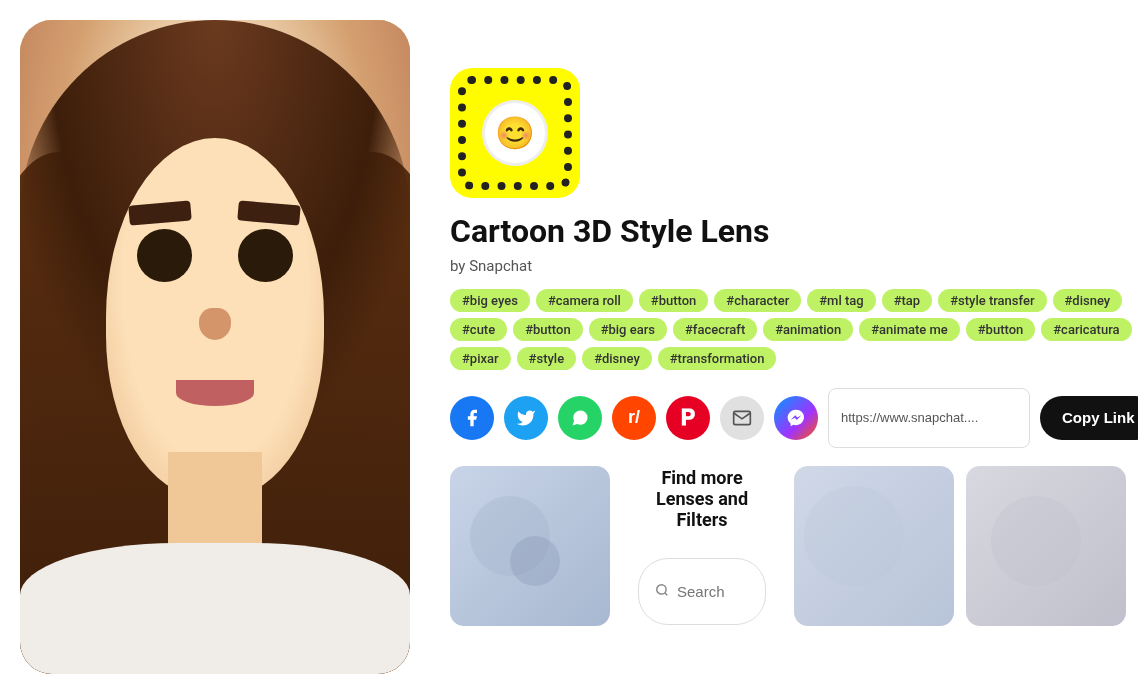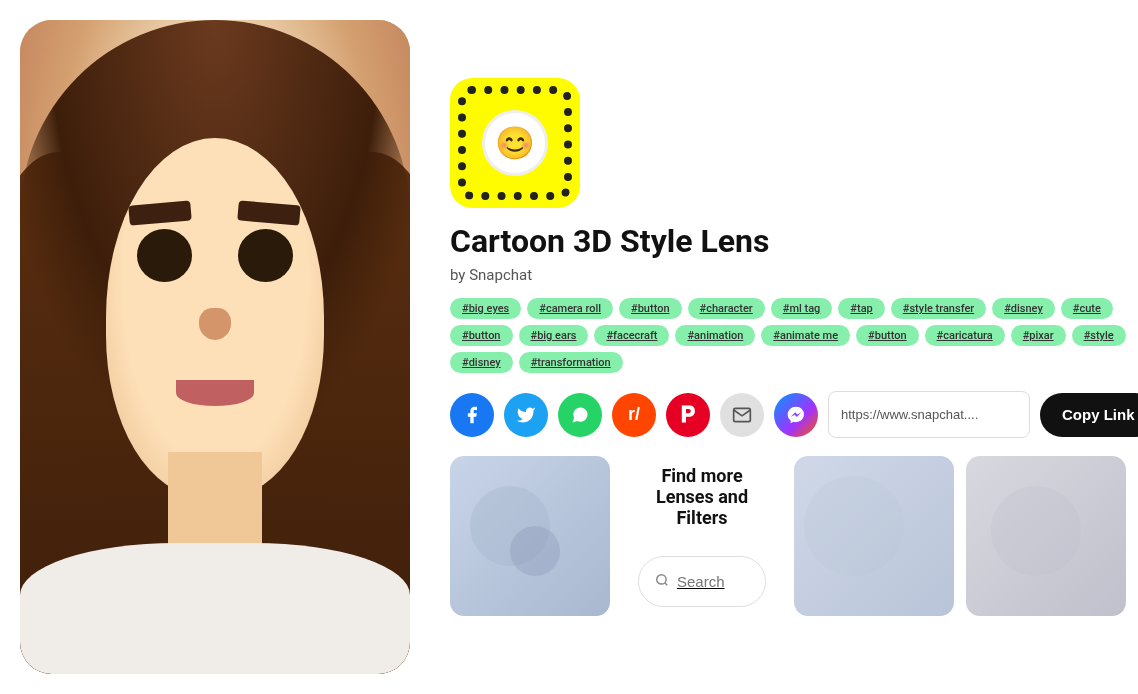--- a/index.html
+++ b/index.html
@@ -193,28 +193,27 @@
       margin-top: -8px;
     }
 
     
     .tags-container {
       display: flex;
       flex-wrap: wrap;
       gap: 6px;
     }
     .tag {
-      background: #86efac;
+      background: #bef264;
       color: #333;
       border-radius: 20px;
       padding: 4px 12px;
-      font-size: 11px;
+      font-size: 13px;
       font-weight: 500;
       cursor: pointer;
-      text-decoration: underline;
     }
 
     
     .share-row {
       display: flex;
       align-items: center;
       gap: 10px;
       margin-top: 4px;
     }
     .social-btn {
@@ -233,21 +232,21 @@
     .social-facebook { background: #1877f2; }
     .social-twitter { background: #1da1f2; }
     .social-whatsapp { background: #25d366; }
     .social-reddit { background: #ff4500; }
     .social-pinterest { background: #e60023; }
     .social-email { background: #e0e0e0; color: #555; }
     .social-messenger { background: linear-gradient(135deg, #0099ff 0%, #a033ff 60%, #ff5500 100%); }
 
     .link-input {
       flex: 1;
-      height: 47px;
+      height: 60px;
       border: 1.5px solid #ddd;
       border-radius: 8px;
       padding: 0 12px;
       font-size: 13px;
       color: #555;
       background: #fff;
       outline: none;
       min-width: 0;
     }
     .copy-link-btn {
@@ -302,24 +301,23 @@
       font-size: 18px;
       font-weight: 700;
       color: #111;
       text-align: center;
     }
     .search-bar {
       display: flex;
       align-items: center;
       border: 1.5px solid #ddd;
       border-radius: 30px;
-      padding: 16px 16px;
+      padding: 24px 16px;
       gap: 8px;
       width: 100%;
-      text-decoration: underline;
     }
     .search-icon-svg {
       color: #888;
       font-size: 14px;
     }
     .search-input {
       border: none;
       outline: none;
       font-size: 15px;
       color: #333;

